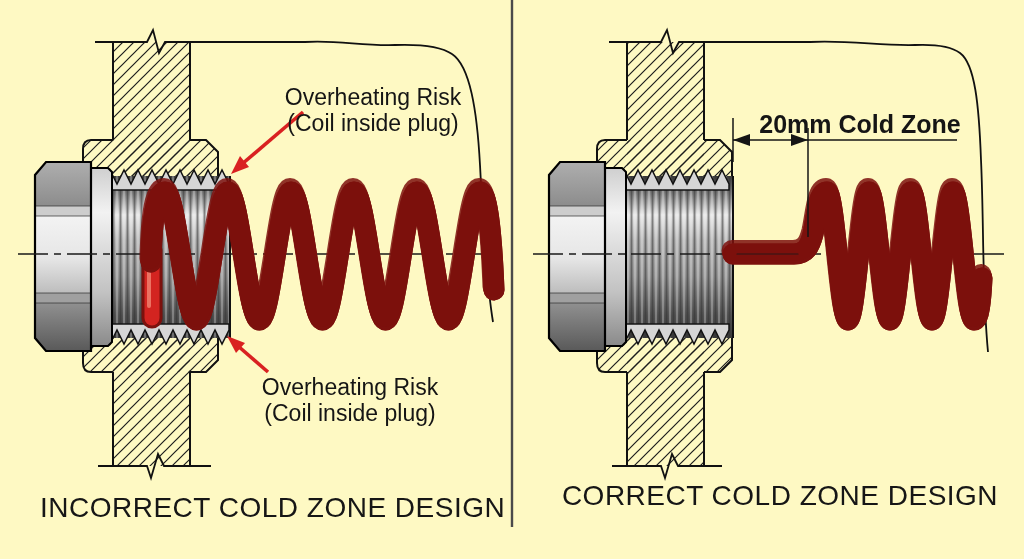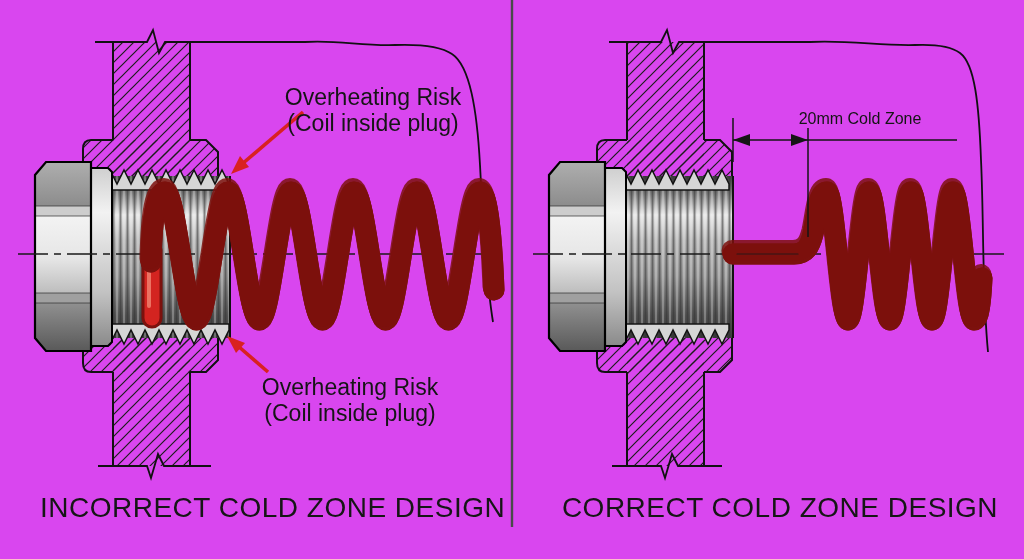--- a/index.html
+++ b/index.html
@@ -1,23 +1,23 @@
 <!DOCTYPE html>
 <html><head>
 <meta charset="utf-8">
 <style>
   html,body{margin:0;padding:0;background:#ffffff;}
   .canvas{
-    position:relative;width:1024px;height:559px;background:#d946ef;overflow:hidden;
+    position:relative;width:1024px;height:559px;background:#fef9c3;overflow:hidden;
     font-family:"Liberation Sans","DejaVu Sans",sans-serif;color:#111;
   }
   svg{position:absolute;left:0;top:0;}
   .overlay{position:absolute;text-align:center;}
   .anno{font-size:23px;line-height:26px;color:#151515;}
-  .dim{font-size:16px;color:#151515;white-space:nowrap;}
+  .dim{font-size:25px;color:#151515;white-space:nowrap;font-weight:bold;}
   .caption{font-size:28px;letter-spacing:.5px;color:#161616;white-space:nowrap;margin-left:15px;}
 </style>
 </head>
 <body>
 
 <div class="canvas">
 
 <svg width="1024" height="559" viewBox="0 0 1024 559">
   <defs>
     <pattern id="hatch" width="11" height="11" patternUnits="userSpaceOnUse">
@@ -212,15 +212,15 @@
 
 <div class="overlay anno" style="left:230px;top:374px;width:240px;">
   <div>Overheating Risk</div>
   <div>(Coil inside plug)</div>
 </div>
 
 <div class="overlay dim" style="left:743px;top:110px;width:234px;">20mm Cold Zone</div>
 
 <div class="overlay caption" style="left:25px;top:492px;width:460px;">INCORRECT COLD ZONE DESIGN</div>
 
-<div class="overlay caption" style="left:535px;top:492px;width:460px;">CORRECT COLD ZONE DESIGN</div>
+<div class="overlay caption" style="left:535px;top:480px;width:460px;">CORRECT COLD ZONE DESIGN</div>
 
 </div>
 
 </body></html>

